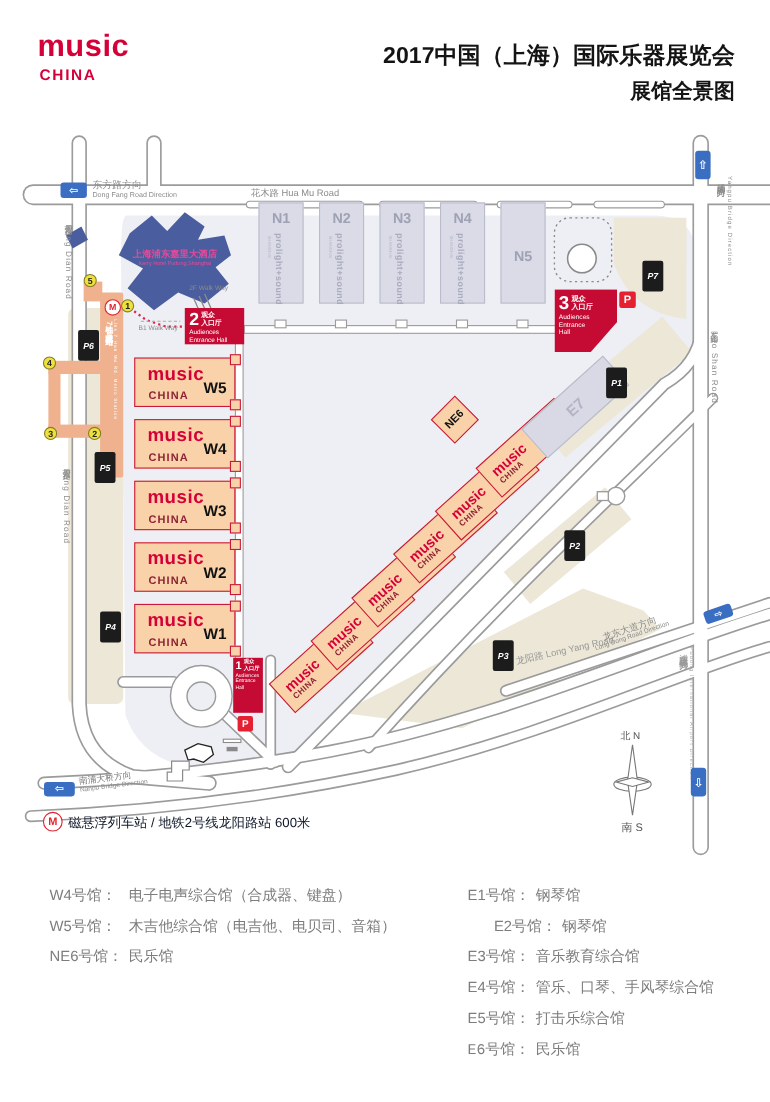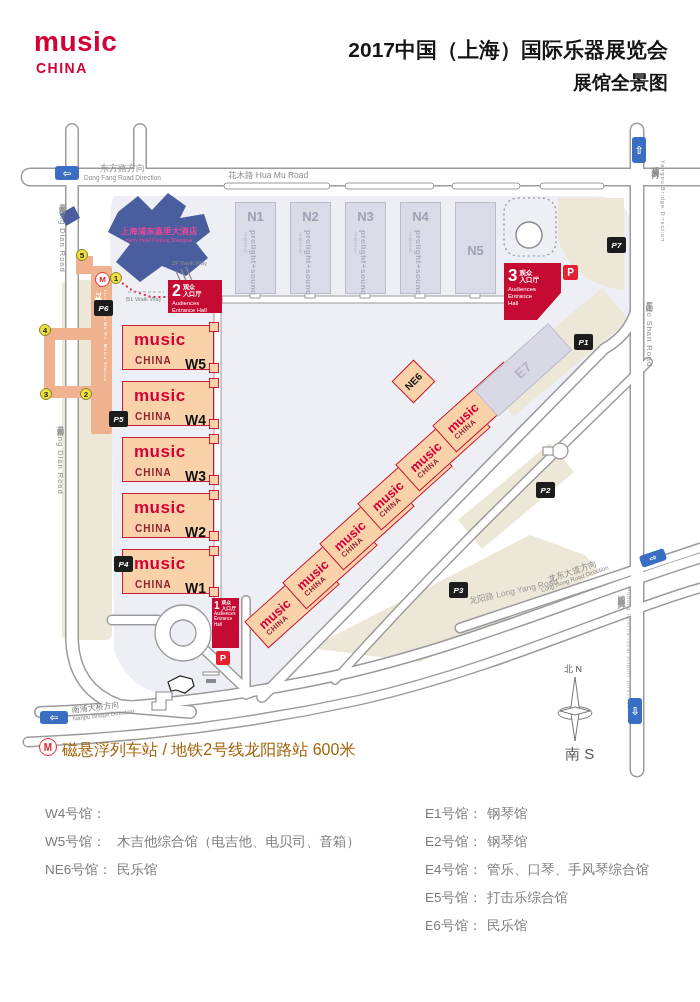--- a/index.html
+++ b/index.html
@@ -16,54 +16,54 @@
   .vert{writing-mode:vertical-rl;letter-spacing:1px;}
   .zh{font-size:9px;}
   .en{font-size:6.5px;}
   .bluechip{background:#3a6ec2;border-radius:3px;color:#fff;display:flex;align-items:center;justify-content:center;font-weight:700;}
   
   .hall{box-sizing:border-box;background:#fad2a9;border:1.8px solid #c81a38;}
   .w-hall{left:122px;width:92px;height:45px;}
   .hw5{top:325px}.hw4{top:381px}.hw3{top:437px}.hw2{top:493px}.hw1{top:549px}
   .w-hall .m1{position:absolute;left:11px;top:4px;font-size:17px;font-weight:800;color:#d40037;letter-spacing:.5px;}
   .w-hall .m2{position:absolute;left:12px;bottom:3px;font-size:10px;font-weight:700;color:#8f2336;letter-spacing:1px;}
-  .w-hall .num{position:absolute;right:7px;top:30px;font-size:14px;font-weight:800;color:#111;}
+  .w-hall .num{position:absolute;right:7px;top:18px;font-size:14px;font-weight:800;color:#111;}
   .w-hall::before,.w-hall::after{content:"";position:absolute;right:-6px;width:8px;height:8px;background:#fad2a9;border:1.5px solid #c81a38;}
   .w-hall::before{top:-4px;} .w-hall::after{bottom:-4px;}
   .e-hall{width:96px;height:36px;transform:rotate(-42deg);display:flex;align-items:center;}
   .he1{left:244px;top:585px}.he2{left:282px;top:546px}.he3{left:319px;top:507px}
   .he4{left:357px;top:467px}.he5{left:395px;top:428px}.he6{left:432px;top:389px}
   .e-hall .col{margin-left:8px;line-height:1;}
   .e-hall .m1{font-size:13px;font-weight:800;color:#d40037;display:block;}
   .e-hall .m2{font-size:7.5px;font-weight:700;color:#8f2336;letter-spacing:.5px;display:block;}
   .e-hall .num{margin-left:10px;font-size:12px;font-weight:800;color:#111;}
   .ne-hall{left:398px;top:366px;width:31px;height:31px;transform:rotate(-45deg);display:flex;align-items:center;justify-content:center;}
   .ne-hall .num{font-size:10px;font-weight:800;color:#111;}
-  .n-hall{top:202px;width:41px;height:92px;background:#dadbe7;border:1.5px solid #babccb;box-sizing:border-box;}
+  .n-hall{top:184px;width:41px;height:92px;background:#dadbe7;border:1.5px solid #babccb;box-sizing:border-box;}
   .hn1{left:235px}.hn2{left:290px}.hn3{left:345px}.hn4{left:400px}.hn5{left:455px}
   .n-hall .nid{position:absolute;top:6px;width:100%;text-align:center;font-size:13px;font-weight:800;color:#9fa1b5;}
   .n-hall .pl{position:absolute;left:13px;top:27px;writing-mode:vertical-rl;font-size:8px;color:#a9abbe;font-weight:600;letter-spacing:.5px;}
   .n-hall .sh{position:absolute;left:7px;top:29px;writing-mode:vertical-rl;font-size:4px;color:#b8bac9;}
   .hn5 .nid{top:40px;}
   .e7{left:473px;top:352px;width:100px;height:36px;background:#d8d9e5;border:1.5px solid #b9bbca;transform:rotate(-42deg);display:flex;align-items:center;justify-content:center;box-sizing:border-box;}
   .e7 span{font-size:14px;font-weight:800;color:#b3b5c7;}
   
   .ent{background:#c50a33;color:#fff;box-sizing:border-box;}
   .ent .erow{display:flex;align-items:center;gap:2px;}
   .ent .enum{font-weight:800;}
   .ent .ezh{line-height:1.1;font-weight:600;}
   .ent .een{line-height:1.15;}
   .ent1{left:212px;top:598px;width:27px;height:50px;padding:2px 2px;font-size:5px;}
   .ent1 .enum{font-size:10px;} .ent1 .ezh{font-size:4.8px;} .ent1 .een{font-size:4.6px;}
   .ent2{left:168px;top:280px;width:54px;height:33px;padding:2px 4px;}
   .ent2 .enum{font-size:16px;} .ent2 .ezh{font-size:6.2px;} .ent2 .een{font-size:5.8px;}
   .ent3{left:504px;top:263px;width:57px;height:57px;padding:3px 4px;clip-path:polygon(0 0,100% 0,100% 52%,58% 100%,0 100%);}
   .ent3 .enum{font-size:17px;} .ent3 .ezh{font-size:6.5px;} .ent3 .een{font-size:6px;width:34px;}
   .pchip{background:#e52030;color:#fff;font-weight:800;border-radius:2px;display:flex;align-items:center;justify-content:center;}
-  .pblack{background:#1c1c1c;color:#fff;font-style:italic;font-weight:700;font-size:8px;width:19px;height:16px;border-radius:2px;display:flex;align-items:center;justify-content:center;margin-left:23px;}
+  .pblack{background:#1c1c1c;color:#fff;font-style:italic;font-weight:700;font-size:8px;width:19px;height:28px;border-radius:2px;display:flex;align-items:center;justify-content:center;}
   .marker{width:12px;height:12px;border-radius:50%;background:#efe13c;border:1px solid #847d2a;color:#222;font-size:8px;font-weight:700;display:flex;align-items:center;justify-content:center;box-sizing:border-box;}
   .metroM{border:1.6px solid #e02330;background:#fff;color:#e02330;border-radius:50%;font-weight:800;display:flex;align-items:center;justify-content:center;}
   
   .legend-row{display:flex;font-size:13.5px;color:#7d7d7d;height:28px;align-items:center;}
   .legend-row .ll{width:72px;}
   #legend-left{left:45px;top:800px;width:330px;}
   #legend-right{left:425px;top:800px;width:260px;}
   .hotel-label{left:108px;top:226px;width:102px;text-align:center;color:#ec4899;line-height:1.25;}
   .hotel-label .hz{font-size:8.5px;font-weight:700;display:block;}
   .hotel-label .he{font-size:5px;display:block;}
@@ -177,21 +177,21 @@
     <polygon points="560,711 575,707 590,711 575,715"></polygon>
   </g>
 </svg>
 
 <div class="ab logo1">music</div>
 <div class="ab logo2">CHINA</div>
 <div class="ab title1">2017中国（上海）国际乐器展览会</div>
 <div class="ab title2">展馆全景图</div>
 
 <div class="ab bluechip" style="left:55px;top:166px;width:24px;height:14px;font-size:10px;">⇦</div>
-<div class="ab rlab" style="left:84px;top:163px;text-align:center;">
+<div class="ab rlab" style="left:84px;top:163px;">
   <div class="zh">东方路方向</div>
   <div class="en">Dong Fang Road Direction</div>
 </div>
 <div class="ab rlab" style="left:228px;top:170px;font-size:8.5px;">花木路 Hua Mu Road</div>
 <div class="ab rlab vert" style="left:58px;top:198px;font-size:7.5px;">芳甸路 Fang Dian Road</div>
 <div class="ab rlab vert" style="left:56px;top:420px;font-size:7.5px;">芳甸路 Fang Dian Road</div>
 <div class="ab bluechip" style="left:632px;top:137px;width:14px;height:26px;font-size:11px;">⇧</div>
 <div class="ab rlab" style="left:650px;top:160px;display:flex;">
   <span class="vert" style="font-size:8px;">杨浦大桥方向</span>
   <span class="vert" style="font-size:5.5px;">Yangpu Bridge Direction</span>
@@ -351,52 +351,57 @@
     <span class="enum">1</span>
     <span class="ezh"><span>观众</span><br><span>入口厅</span></span>
   </div>
   <div class="een">Audiences Entrance Hall</div>
 </div>
 <div class="ab pchip" style="left:563px;top:265px;width:15px;height:15px;font-size:10px;">P</div>
 <div class="ab pchip" style="left:216px;top:651px;width:14px;height:14px;font-size:9px;">P</div>
 
 <div class="ab pblack" style="left:551px;top:334px;">P1</div>
 <div class="ab pblack" style="left:513px;top:482px;">P2</div>
-<div class="ab pblack" style="left:426px;top:582px;">P3</div>
+<div class="ab pblack" style="left:448px;top:582px;">P3</div>
 <div class="ab pblack" style="left:91px;top:556px;">P4</div>
 <div class="ab pblack" style="left:86px;top:411px;">P5</div>
 <div class="ab pblack" style="left:71px;top:300px;">P6</div>
 <div class="ab pblack" style="left:584px;top:237px;">P7</div>
 
 <div class="ab" style="left:564px;top:663px;font-size:9px;color:#555;">北 N</div>
-<div class="ab" style="left:565px;top:745px;font-size:15px;color:#555;">南 S</div>
+<div class="ab" style="left:565px;top:745px;font-size:10px;color:#555;">南 S</div>
 <div class="ab metroM" style="left:39px;top:738px;width:16px;height:16px;font-size:10px;">M</div>
-<div class="ab" style="left:62px;top:740px;font-size:16px;color:#a16207;">磁悬浮列车站 / 地铁2号线龙阳路站  600米</div>
+<div class="ab" style="left:62px;top:740px;font-size:12px;color:#0f172a;">磁悬浮列车站 / 地铁2号线龙阳路站  600米</div>
 
 <div class="ab" id="legend-left">
   <div class="legend-row">
       <span class="ll">W4号馆：</span>
+      <span>电子电声综合馆（合成器、键盘）</span>
     </div>
   <div class="legend-row">
       <span class="ll">W5号馆：</span>
       <span>木吉他综合馆（电吉他、电贝司、音箱）</span>
     </div>
   <div class="legend-row">
       <span class="ll">NE6号馆：</span>
       <span>民乐馆</span>
     </div>
 </div>
 <div class="ab" id="legend-right">
   <div class="legend-row">
       <span class="ll" style="width:62px;">E1号馆：</span>
       <span>钢琴馆</span>
     </div>
   <div class="legend-row">
-      <span class="ll" style="width:62px;">E2号馆：</span>
+      <span class="ll" style="width:62px;margin-left:24px;">E2号馆：</span>
       <span>钢琴馆</span>
+    </div>
+  <div class="legend-row">
+      <span class="ll" style="width:62px;">E3号馆：</span>
+      <span>音乐教育综合馆</span>
     </div>
   <div class="legend-row">
       <span class="ll" style="width:62px;">E4号馆：</span>
       <span>管乐、口琴、手风琴综合馆</span>
     </div>
   <div class="legend-row">
       <span class="ll" style="width:62px;">E5号馆：</span>
       <span>打击乐综合馆</span>
     </div>
   <div class="legend-row">

